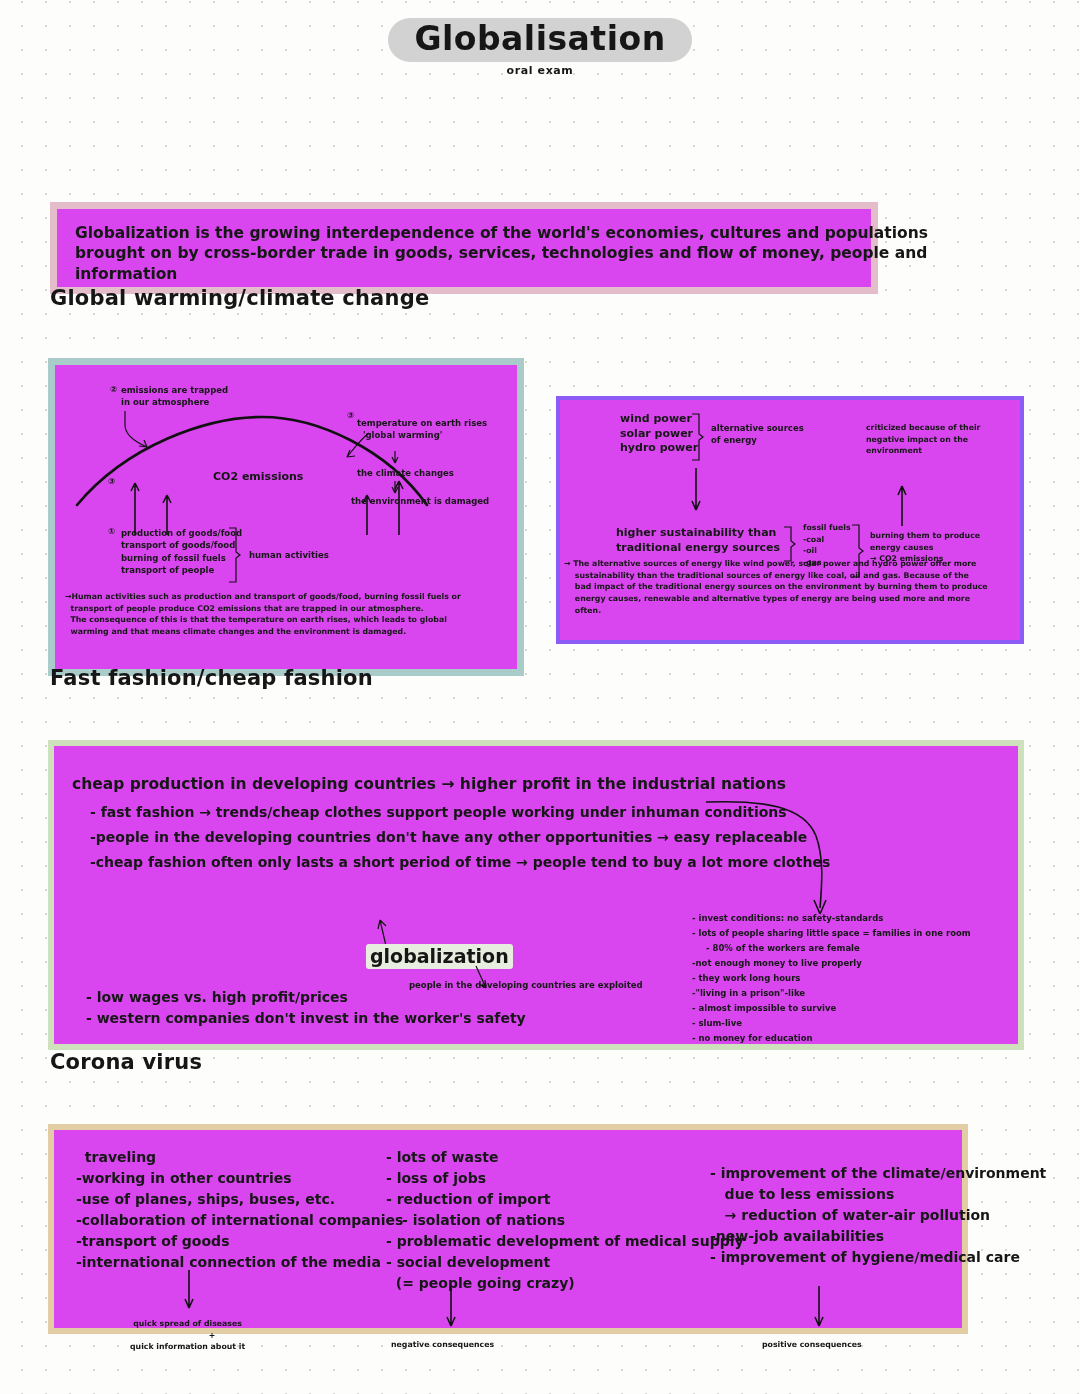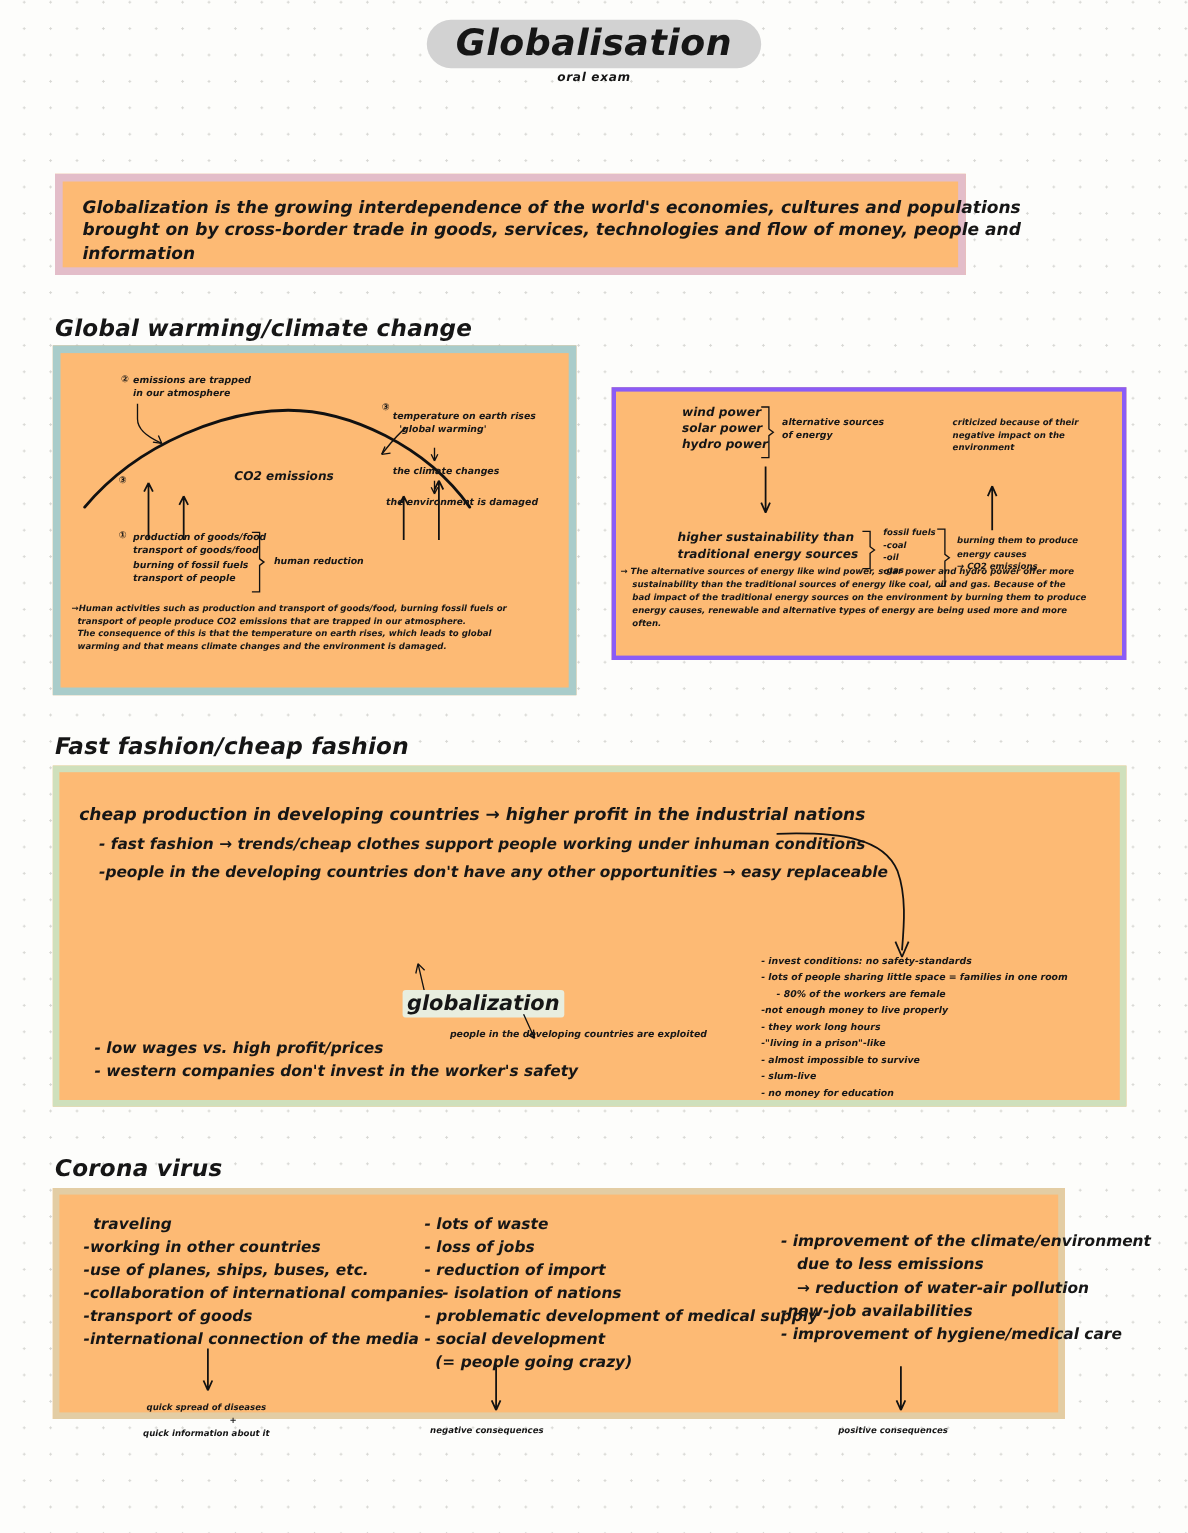--- a/index.html
+++ b/index.html
@@ -7,40 +7,40 @@
     width:1080px;height:1394px;
     background-color:#fdfdfb;
     background-image:radial-gradient(circle, #d8d8d4 1.1px, transparent 1.2px);
     background-size:24px 24px;
     background-position:10px 14px;
     font-family:"DejaVu Sans", sans-serif;
     color:#161616;
     position:relative;
     overflow:hidden;
   }
-  .page{position:relative;width:1080px;height:1032px;font-style:italic;}
+  .page{position:relative;width:1080px;height:1032px;}
 
   
   .title-wrap{position:absolute;left:0;top:18px;width:1080px;text-align:center;}
   .title{
     display:inline-block;
     font-size:33px;font-weight:bold;letter-spacing:.5px;
     background:#d2d2d2;border-radius:22px;padding:2px 26px 4px 26px;
     line-height:1.15;
   }
   .subtitle{font-size:11px;font-weight:bold;letter-spacing:.6px;margin-top:2px;}
 
   
   .heading{
     position:absolute;font-size:21px;font-weight:bold;letter-spacing:.2px;
     white-space:nowrap;
   }
 
   
-  .box{position:absolute;background:#fdba74;box-sizing:border-box;}
+  .box{position:absolute;background:#d946ef;box-sizing:border-box;margin-top:44px;}
   .box-pink{border:7px solid #e3bdc9;}
   .box-teal{border:7px solid #a9ccca;}
   .box-teal-thin{border:4px solid #8b5cf6;}
   .box-green{border:6px solid #cfe0bc;}
   .box-tan{border:6px solid #e3cda4;}
 
   
   .t{position:absolute;white-space:pre;line-height:1.32;}
   .big{font-size:15.5px;font-weight:bold;}
   .med{font-size:14px;font-weight:bold;}
@@ -98,21 +98,21 @@
     </svg>
 
     <div class="t xs" style="left:53px;top:160px;">①</div>
     <div class="t xs" style="left:66px;top:162px;">production of goods/food
 transport of goods/food
 burning of fossil fuels
 transport of people</div>
     <svg width="14" height="56" style="left:172px;top:162px;">
       <path class="stroke-thin" d="M 2 1 L 9 1 L 9 25 L 13 28 L 9 31 L 9 55 L 2 55"></path>
     </svg>
-    <div class="t xs" style="left:194px;top:184px;">human reduction</div>
+    <div class="t xs" style="left:194px;top:184px;">human activities</div>
 
     <div class="t xs" style="left:292px;top:44px;">③</div>
     <div class="t xs" style="left:302px;top:52px;">temperature on earth rises
   'global warming'</div>
     <svg width="40" height="40" style="left:288px;top:66px;">
       <path class="stroke-thin" d="M 26 2 C 18 8, 12 16, 4 26"></path>
       <path class="stroke-thin" d="M 4 26 L 12 25 M 4 26 L 7 19"></path>
     </svg>
     <svg width="14" height="16" style="left:334px;top:86px;">
       <path class="stroke-thin" d="M 6 0 L 6 12 M 6 12 L 3 6 M 6 12 L 9 6"></path>
@@ -174,20 +174,21 @@
     energy causes, renewable and alternative types of energy are being used more and more
     often.</div>
   </div>
 
   <div class="heading" style="left:50px;top:666px;">Fast fashion/cheap fashion</div>
   <div class="box box-green" style="left:48px;top:696px;width:976px;height:310px;">
 
     <div class="t big" style="left:18px;top:28px;">cheap production in developing countries → higher profit in the industrial nations</div>
     <div class="t med" style="left:36px;top:57px;">- fast fashion → trends/cheap clothes support people working under inhuman conditions</div>
     <div class="t med" style="left:36px;top:82px;">-people in the developing countries don't have any other opportunities → easy replaceable</div>
+    <div class="t med" style="left:36px;top:107px;">-cheap fashion often only lasts a short period of time → people tend to buy a lot more clothes</div>
 
     <svg width="160" height="130" style="left:650px;top:46px;">
       <path class="stroke" d="M 2 10 C 60 8, 100 14, 112 44 C 120 66, 118 92, 116 116"></path>
       <path class="stroke" d="M 116 122 L 110 108 M 116 122 L 122 108"></path>
     </svg>
 
 
     <svg width="30" height="32" style="left:320px;top:172px;">
       <path class="stroke-thin" d="M 12 28 L 6 2 M 6 2 L 4 11 M 6 2 L 12 8"></path>
     </svg>

